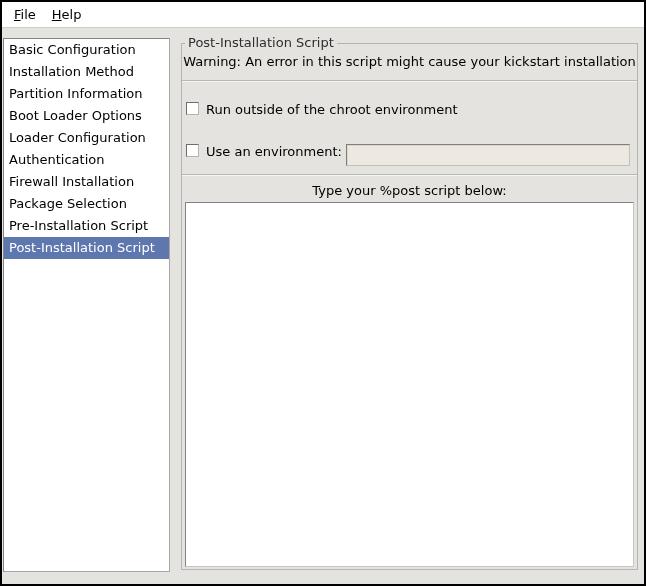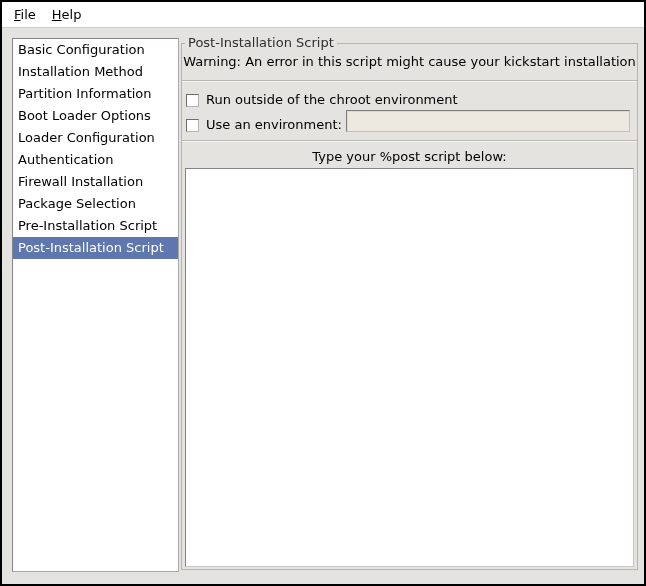--- a/index.html
+++ b/index.html
@@ -31,21 +31,21 @@
   }
   .menu-item {
     padding: 4px 8px;
     cursor: default;
   }
   .menu-item u { text-decoration: underline; }
 
   
   .sidebar {
     position: absolute;
-    left: 10px; top: 36px;
+    left: 1px; top: 36px;
     width: 167px; height: 534px;
     background: #ffffff;
     border: 1px solid;
     border-color: #858585 #a8a8a8 #a8a8a8 #858585;
     overflow: hidden;
   }
   .list-item {
     height: 22px;
     line-height: 22px;
     padding-left: 5px;
@@ -82,22 +82,22 @@
   }
   .separator {
     height: 2px;
     border-top: 1px solid #b8b6b2;
     border-bottom: 1px solid #f7f6f4;
     margin-top: 11px;
   }
   .separator.sep2 { margin-top: 8px; }
   .check-row {
     display: flex;
-    align-items: flex-end;
-    margin-top: 3px;
+    align-items: flex-start;
+    margin-top: 20px;
     padding: 0 7px 0 4px;
     height: 22px;
   }
   .checkbox {
     width: 13px; height: 13px;
     background: #ffffff;
     border: 1px solid;
     border-color: #6f6d69 #b5b3af #b5b3af #6f6d69;
     flex: 0 0 auto;
     cursor: default;

